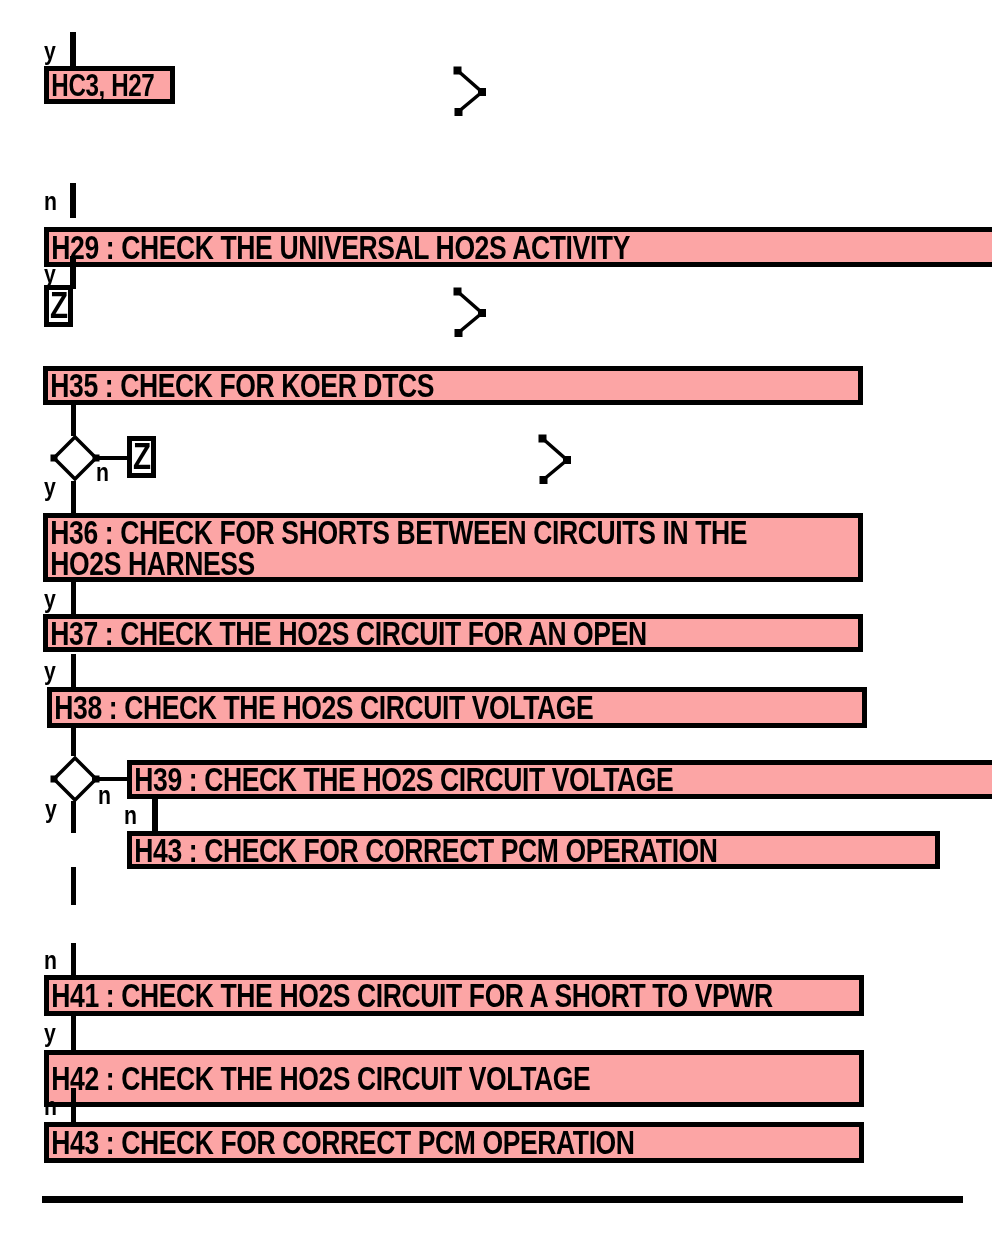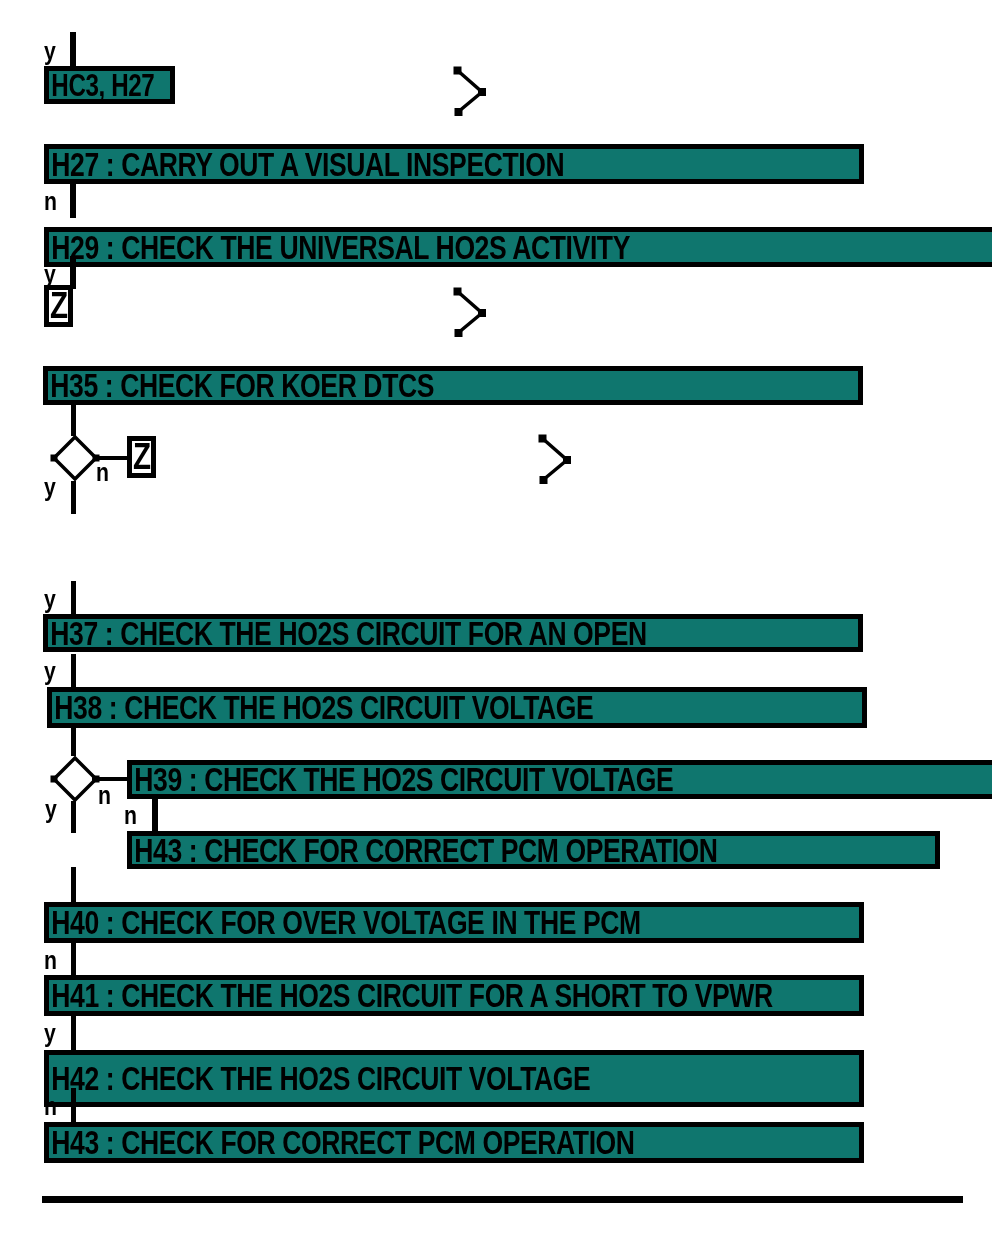--- a/index.html
+++ b/index.html
@@ -6,21 +6,21 @@
   #canvas{
     position:relative;
     width:992px;height:1238px;
     background:#ffffff;
     font-family:"Liberation Sans", sans-serif;
     overflow:hidden;
   }
   .node{
     position:absolute;
     border:5px solid #000;
-    background:#0f766e;
+    background:#fca5a5;
     box-sizing:border-box;
     display:flex;
     flex-direction:column;
     justify-content:center;
   }
   .node .txt{
     display:block;
     white-space:nowrap;
     font-weight:bold;
     font-size:34px;
@@ -64,23 +64,20 @@
     <span class="txt">HC3, H27</span>
   </div>
 
   <svg style="left:450px;top:62px;" width="44" height="60" viewBox="0 0 44 60">
     <polyline points="7,8 32,30 8,50" fill="none" stroke="#000" stroke-width="3.5"></polyline>
     <rect x="3.5" y="4.5" width="8" height="8" fill="#000"></rect>
     <rect x="28" y="26" width="8" height="8" fill="#000"></rect>
     <rect x="4.5" y="46" width="8" height="8" fill="#000"></rect>
   </svg>
 
-  <div class="node" style="left:44px;top:144px;width:820px;height:40px;">
-    <span class="txt">H27 : CARRY OUT A VISUAL INSPECTION</span>
-  </div>
   <div class="ynlabel" style="left:44px;top:190px;">n</div>
   <div class="conn" style="left:70px;top:183px;width:6px;height:35px;"></div>
 
   <div class="node" style="left:44px;top:227px;width:979px;height:40px;">
     <span class="txt">H29 : CHECK THE UNIVERSAL HO2S ACTIVITY</span>
   </div>
   <div class="ynlabel" style="left:44px;top:263px;">y</div>
   <div class="conn" style="left:70px;top:256px;width:6px;height:33px;"></div>
 
   <div class="zbox" style="left:44px;top:285px;width:29px;height:42px;">
@@ -114,20 +111,24 @@
   <svg style="left:535px;top:430px;" width="44" height="60" viewBox="0 0 44 60">
     <polyline points="7,8 32,30 8,50" fill="none" stroke="#000" stroke-width="3.5"></polyline>
     <rect x="3.5" y="4.5" width="8" height="8" fill="#000"></rect>
     <rect x="28" y="26" width="8" height="8" fill="#000"></rect>
     <rect x="4.5" y="46" width="8" height="8" fill="#000"></rect>
   </svg>
 
   <div class="ynlabel" style="left:44px;top:476px;">y</div>
   <div class="conn" style="left:71px;top:481px;width:5px;height:33px;"></div>
 
+  <div class="node" style="left:43px;top:513px;width:820px;height:69px;">
+    <span class="txt">H36 : CHECK FOR SHORTS BETWEEN CIRCUITS IN THE</span>
+    <span class="txt">HO2S HARNESS</span>
+  </div>
   <div class="ynlabel" style="left:44px;top:588px;">y</div>
   <div class="conn" style="left:71px;top:581px;width:5px;height:35px;"></div>
 
   <div class="node" style="left:43px;top:614px;width:820px;height:38px;">
     <span class="txt">H37 : CHECK THE HO2S CIRCUIT FOR AN OPEN</span>
   </div>
   <div class="ynlabel" style="left:44px;top:660px;">y</div>
   <div class="conn" style="left:71px;top:654px;width:5px;height:34px;"></div>
 
   <div class="node" style="left:47px;top:687px;width:820px;height:41px;">
@@ -150,23 +151,20 @@
   <div class="conn" style="left:152px;top:799px;width:6px;height:33px;"></div>
 
   <div class="node" style="left:127px;top:831px;width:813px;height:38px;">
     <span class="txt">H43 : CHECK FOR CORRECT PCM OPERATION</span>
   </div>
 
   <div class="ynlabel" style="left:45px;top:798px;">y</div>
   <div class="conn" style="left:71px;top:801px;width:5px;height:32px;"></div>
   <div class="conn" style="left:71px;top:867px;width:5px;height:38px;"></div>
 
-  <div class="node" style="left:44px;top:902px;width:820px;height:41px;">
-    <span class="txt">H40 : CHECK FOR OVER VOLTAGE IN THE PCM</span>
-  </div>
   <div class="ynlabel" style="left:44px;top:949px;">n</div>
   <div class="conn" style="left:71px;top:943px;width:5px;height:33px;"></div>
 
   <div class="node" style="left:44px;top:975px;width:820px;height:41px;">
     <span class="txt">H41 : CHECK THE HO2S CIRCUIT FOR A SHORT TO VPWR</span>
   </div>
   <div class="ynlabel" style="left:44px;top:1022px;">y</div>
   <div class="conn" style="left:71px;top:1016px;width:5px;height:35px;"></div>
 
   <div class="node" style="left:44px;top:1050px;width:820px;height:57px;">

